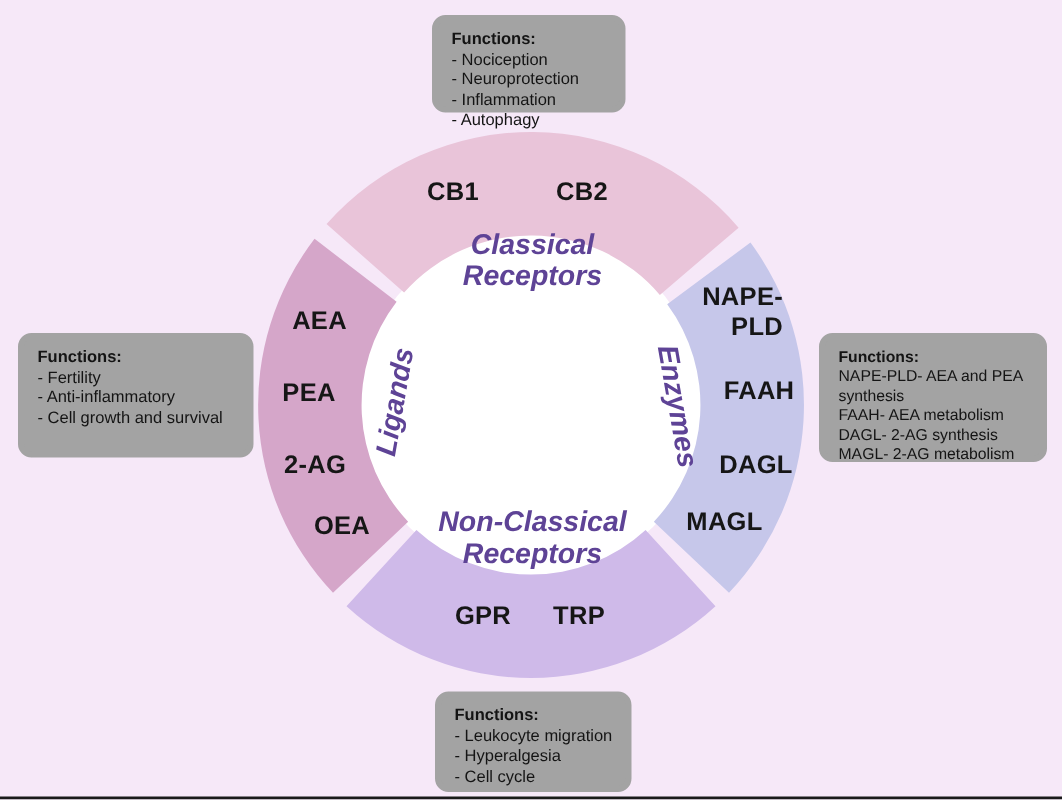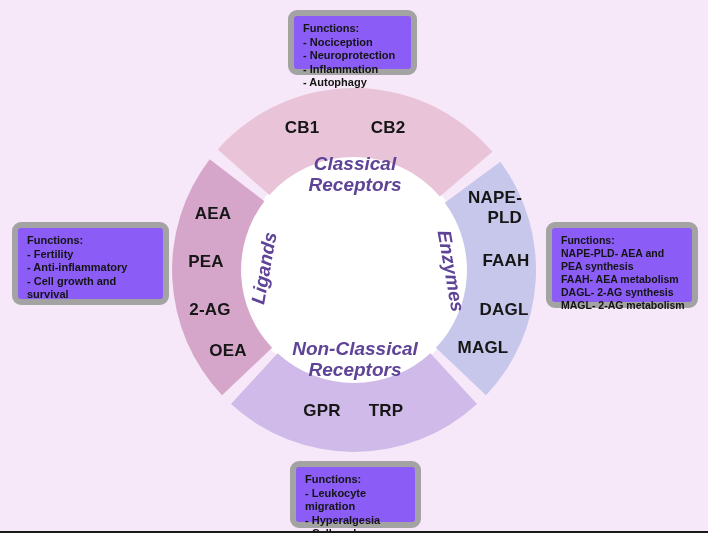--- a/index.html
+++ b/index.html
@@ -47,30 +47,30 @@
     text-align: center;
     line-height: 21px;
   }
   .cat-heading.rot-left  { transform: translate(-50%, -50%) rotate(-80deg); white-space: nowrap; }
   .cat-heading.rot-right { transform: translate(-50%, -50%) rotate(80deg);  white-space: nowrap; }
 
   
   .func-box {
     position: absolute;
     box-sizing: border-box;
-    background: #8b5cf6;
-    border: 6px solid #a3a3a3;
+    background: #a3a3a3;
+    border: 4px solid #a3a3a3;
     border-radius: 9px;
     padding: 6px 7px 4px 9px;
     color: #141414;
     font-size: 11px;
     line-height: 13.5px;
   }
   .func-box .title { font-weight: 700; }
-  .func-box .line { font-weight: 700; }
+  .func-box .line { font-weight: 400; }
 </style>
 </head>
 <body>
 
 <div class="canvas">
 
   <svg class="ring-svg" width="708" height="533" viewBox="0 0 708 533">
     <circle cx="354" cy="270" r="115" fill="#ffffff"></circle>
     <path d="M 217.7 149.4 A 182 182 0 0 1 492.4 151.8 L 439.9 196.6 A 113 113 0 0 0 269.4 195.0 Z" fill="#e9c4d9"></path>
     <path d="M 500.3 161.7 A 182 182 0 0 1 486.0 395.2 L 435.9 347.8 A 113 113 0 0 0 444.8 202.8 Z" fill="#c6c7ea"></path>

